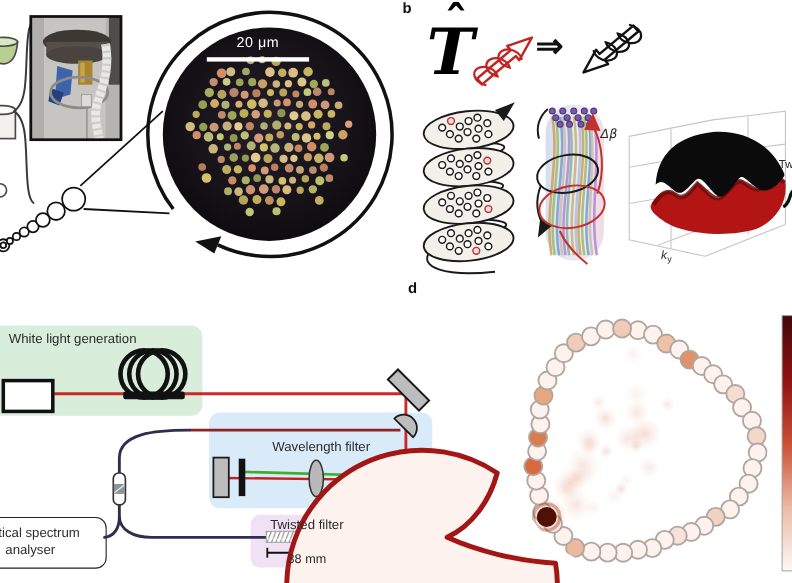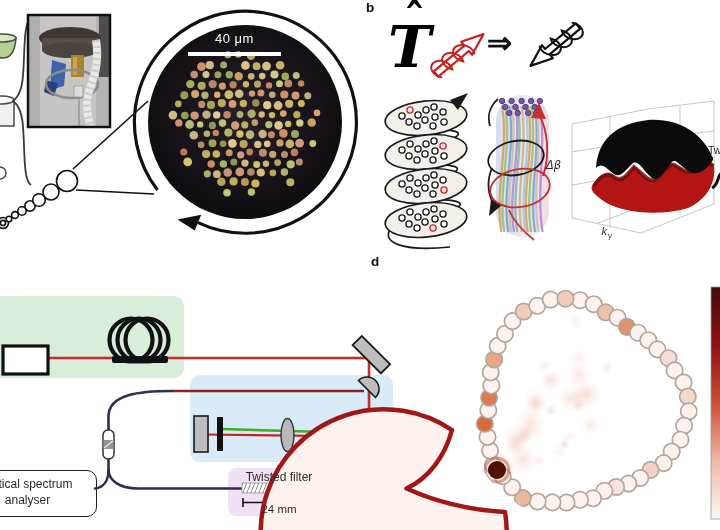--- a/index.html
+++ b/index.html
@@ -527,36 +527,38 @@
         <circle cx="497" cy="470" r="12" fill="none" stroke="#8a2b12" stroke-width="3" opacity="0.35"></circle>
       </g>
 
       <rect id="colorbar" x="711" y="287" width="13" height="232" fill="url(#cbgrad)" stroke="#999" stroke-width="0.8"></rect>
     </g>
   </svg>
 
   <span class="lbl panel-letter" style="left:366px;top:0px;">b</span>
   <span class="lbl panel-letter" style="left:371px;top:254px;">d</span>
 
-  <span class="lbl scalebar-text center" style="left:188px;top:31px;width:93px;">40 μm</span>
+  <span class="lbl scalebar-text center" style="left:188px;top:31px;width:93px;">20 μm</span>
 
   <div class="that" style="left:384px;top:10px;">
     <span class="that-hat">ˆ</span>
     <span class="that-letter">T</span>
   </div>
   <span class="lbl implies" style="left:487px;top:28px;">⇒</span>
 
-  <span class="lbl math" style="left:546px;top:114px;font-size:11.5px;margin-top:44px;">Δβ</span>
-  <span class="lbl klabel" style="left:601px;top:226px;font-family:Liberation Mono, monospace;">
+  <span class="lbl math" style="left:546px;top:114px;font-size:11.5px;">Δβ</span>
+  <span class="lbl klabel" style="left:601px;top:226px;">
     <i>k</i><sub>y</sub>
   </span>
   <span class="lbl klabel" style="left:728px;top:224px;">
     <i>k</i><sub>x</sub>
   </span>
   <span class="lbl" style="left:708px;top:144px;font-size:10.5px;">Twist</span>
 
+  <span class="lbl" style="left:8px;top:301px;">White light generation</span>
+  <span class="lbl center" style="left:212px;top:399px;width:160px;">Wavelength filter</span>
   <span class="lbl center" style="left:228px;top:470px;width:102px;">Twisted filter</span>
-  <span class="lbl center small" style="left:228px;top:503px;width:102px;">24 mm</span>
+  <span class="lbl center small" style="left:228px;top:503px;width:102px;">38 mm</span>
   <span class="lbl center" style="left:-40px;top:477px;width:135px;line-height:1.3;">
     <span>Optical spectrum</span><br>
     <span>analyser</span>
   </span>
 </div>
 
 </body></html>

